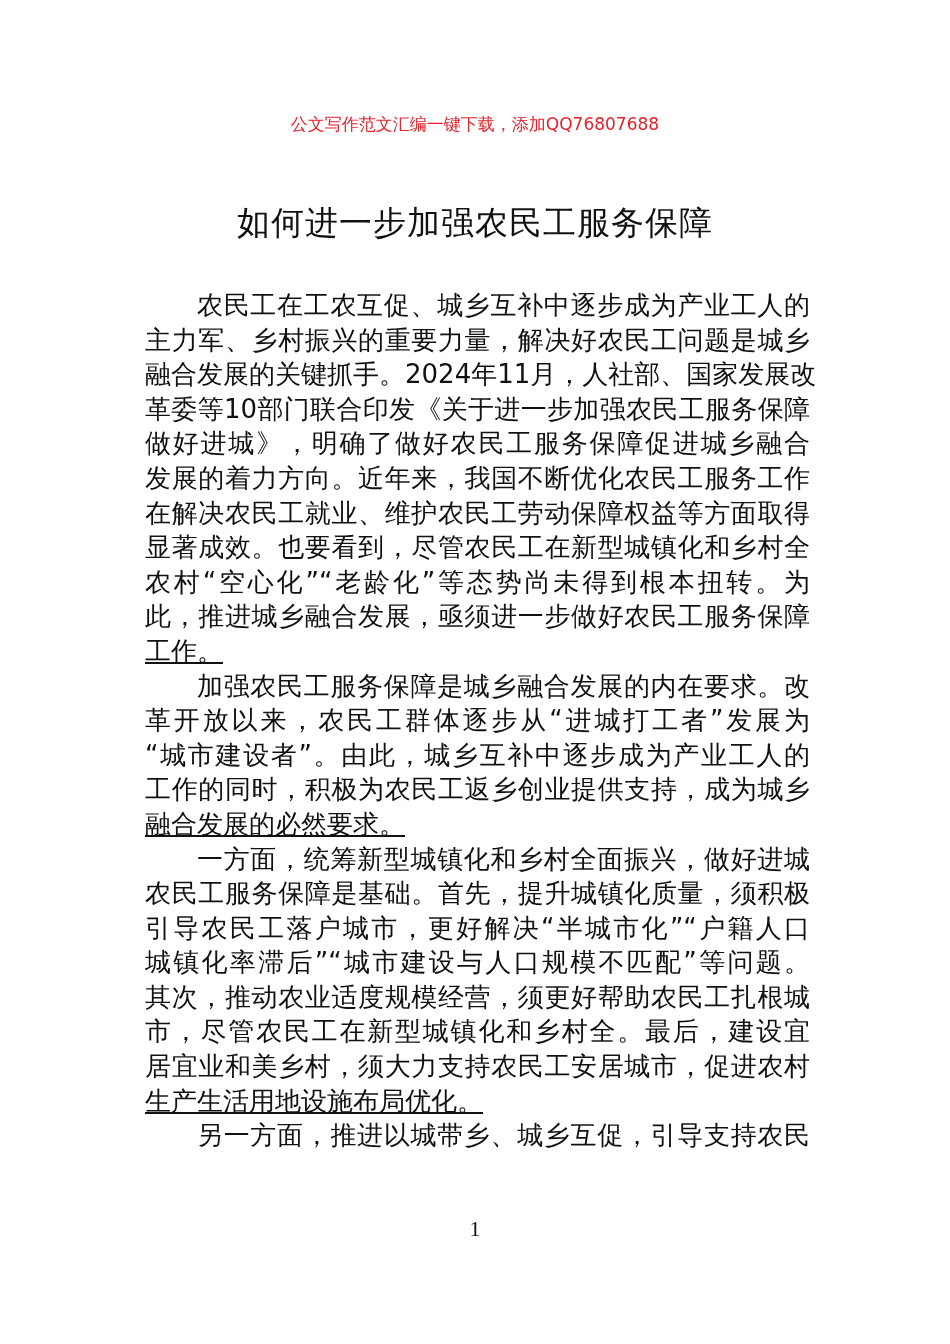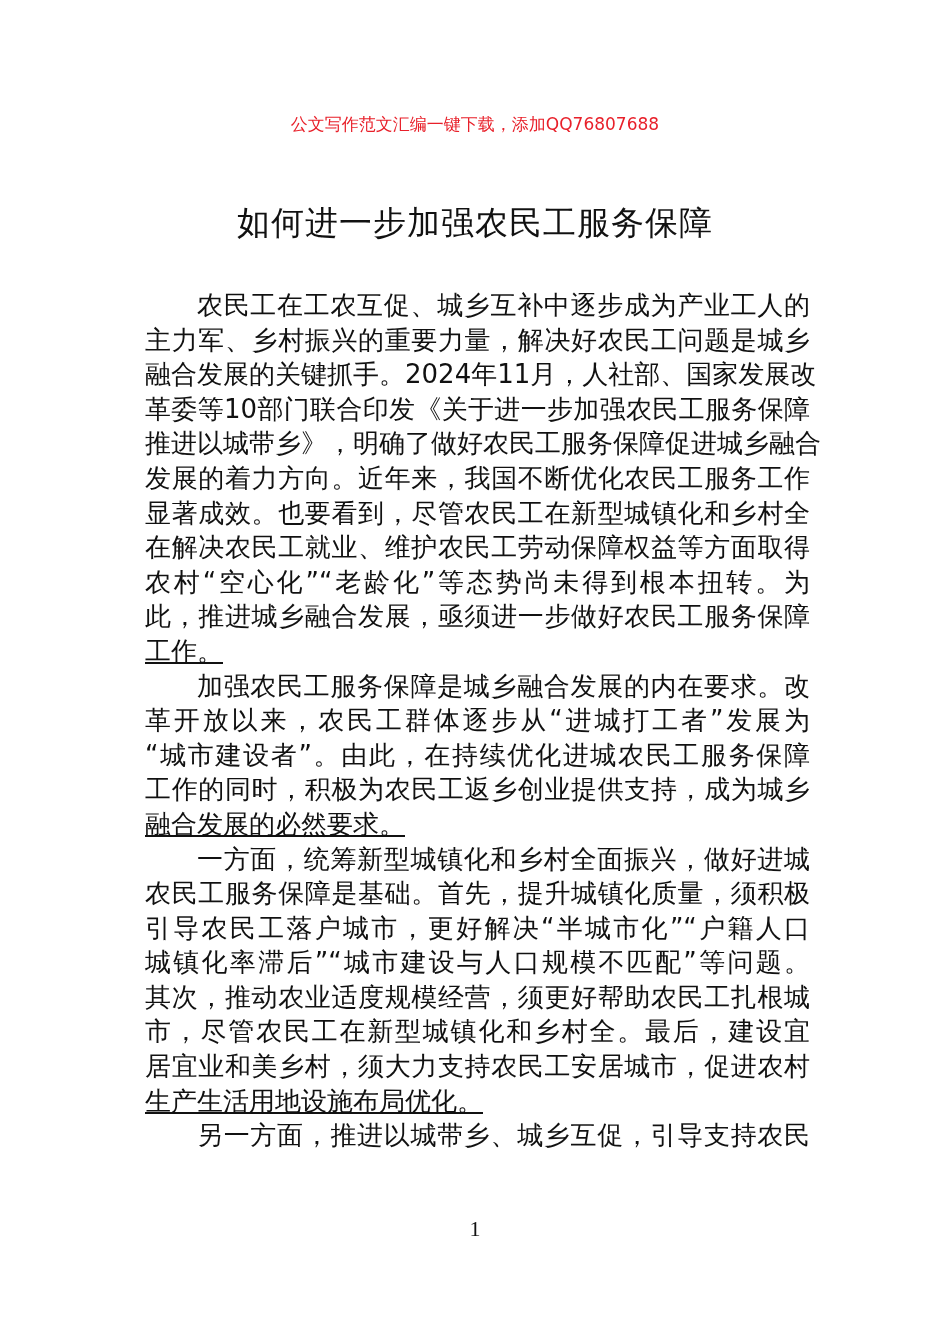--- a/index.html
+++ b/index.html
@@ -39,33 +39,33 @@
   <div class="header-note">公文写作范文汇编一键下载，添加QQ76807688</div>
   <div class="title">如何进一步加强农民工服务保障</div>
 
   <div class="body">
 
     <div>
       <span class="line indent">农民工在工农互促、城乡互补中逐步成为产业工人的</span>
       <span class="line">主力军、乡村振兴的重要力量，解决好农民工问题是城乡</span>
       <span class="line">融合发展的关键抓手。2024年11月，人社部、国家发展改</span>
       <span class="line">革委等10部门联合印发《关于进一步加强农民工服务保障</span>
-      <span class="line">推进以城带乡》，明确了做好农民工服务保障促进城乡融合</span>
+      <span class="line">做好进城》，明确了做好农民工服务保障促进城乡融合</span>
       <span class="line">发展的着力方向。近年来，我国不断优化农民工服务工作</span>
+      <span class="line">在解决农民工就业、维护农民工劳动保障权益等方面取得</span>
       <span class="line">显著成效。也要看到，尽管农民工在新型城镇化和乡村全</span>
-      <span class="line">在解决农民工就业、维护农民工劳动保障权益等方面取得</span>
       <span class="line">农村“空心化”“老龄化”等态势尚未得到根本扭转。为</span>
       <span class="line">此，推进城乡融合发展，亟须进一步做好农民工服务保障</span>
       <span class="line last">工作。</span>
     </div>
 
     <div>
       <span class="line indent">加强农民工服务保障是城乡融合发展的内在要求。改</span>
       <span class="line">革开放以来，农民工群体逐步从“进城打工者”发展为</span>
-      <span class="line">“城市建设者”。由此，在持续优化进城农民工服务保障</span>
+      <span class="line">“城市建设者”。由此，城乡互补中逐步成为产业工人的</span>
       <span class="line">工作的同时，积极为农民工返乡创业提供支持，成为城乡</span>
       <span class="line last">融合发展的必然要求。</span>
     </div>
 
     <div>
       <span class="line indent">一方面，统筹新型城镇化和乡村全面振兴，做好进城</span>
       <span class="line">农民工服务保障是基础。首先，提升城镇化质量，须积极</span>
       <span class="line">引导农民工落户城市，更好解决“半城市化”“户籍人口</span>
       <span class="line">城镇化率滞后”“城市建设与人口规模不匹配”等问题。</span>
       <span class="line">其次，推动农业适度规模经营，须更好帮助农民工扎根城</span>

